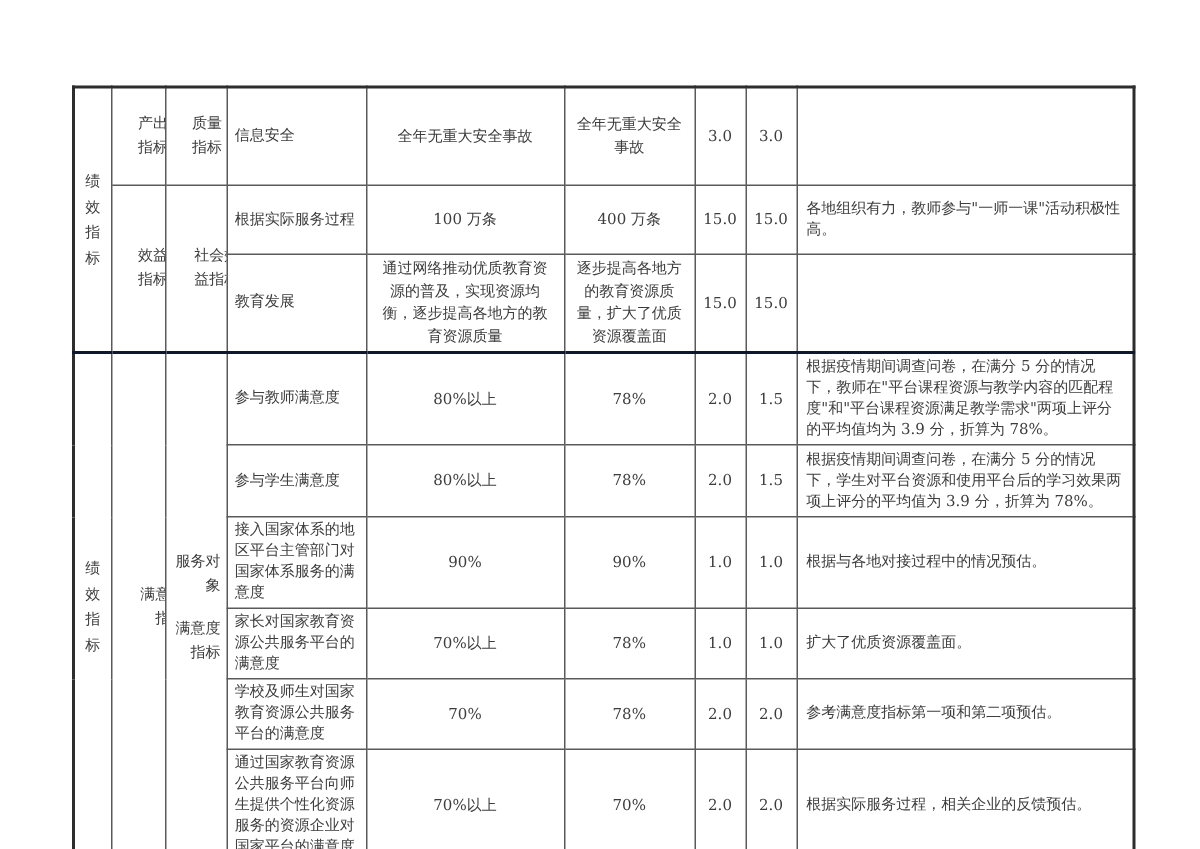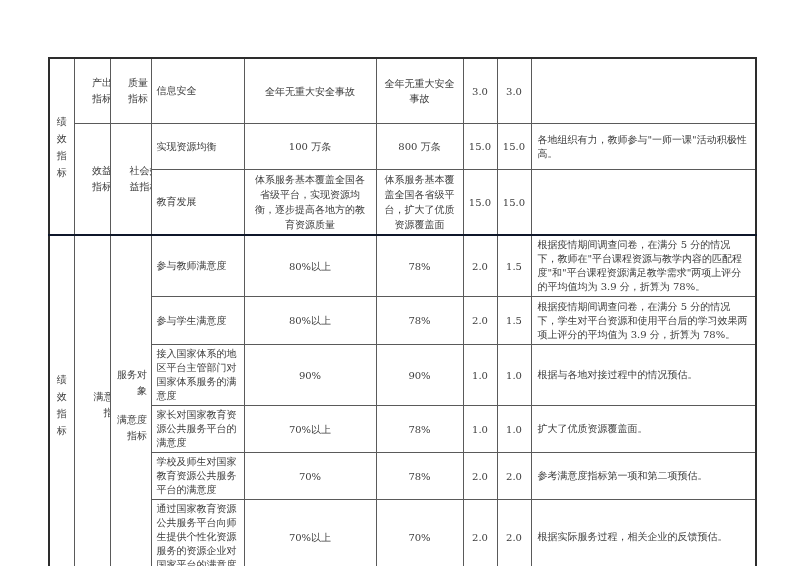--- a/index.html
+++ b/index.html
@@ -97,32 +97,32 @@
         <td class="cval">全年无重大安全事故</td>
         <td class="cval">全年无重大安全事故</td>
         <td class="num">3.0</td>
         <td class="num">3.0</td>
         <td class="remark"></td>
       </tr>
 
       <tr style="height:22px">
         <td class="chead" rowspan="2"><span class="wrap2">效益指标</span></td>
         <td class="chead" rowspan="2"><span class="wrap3">社会效益指标</span></td>
-        <td class="name">实现资源均衡</td>
+        <td class="name">根据实际服务过程</td>
         <td class="cval">100 万条</td>
-        <td class="cval">800 万条</td>
+        <td class="cval">400 万条</td>
         <td class="num">15.0</td>
         <td class="num">15.0</td>
         <td class="remark">各地组织有力，教师参与"一师一课"活动积极性高。</td>
       </tr>
 
       <tr style="height:50px">
         <td class="name">教育发展</td>
-        <td class="cval">体系服务基本覆盖全国各省级平台，实现资源均衡，逐步提高各地方的教育资源质量</td>
-        <td class="cval">体系服务基本覆盖全国各省级平台，扩大了优质资源覆盖面</td>
+        <td class="cval">通过网络推动优质教育资源的普及，实现资源均衡，逐步提高各地方的教育资源质量</td>
+        <td class="cval">逐步提高各地方的教育资源质量，扩大了优质资源覆盖面</td>
         <td class="num">15.0</td>
         <td class="num">15.0</td>
         <td class="remark"></td>
       </tr>
 
       <tr class="section-start" style="height:43px">
         <td class="vhead" rowspan="6"><span class="vtext">绩效指标</span></td>
         <td class="chead" rowspan="6"><span class="wrap3">满意度指标</span></td>
         <td class="chead" rowspan="6">
           <div class="stack">

